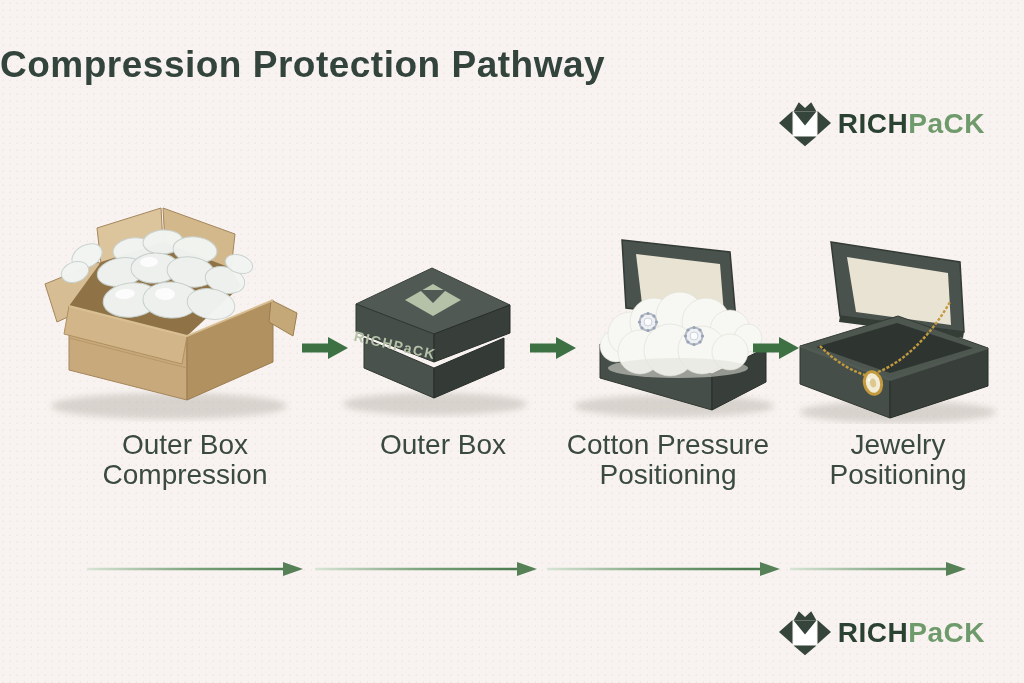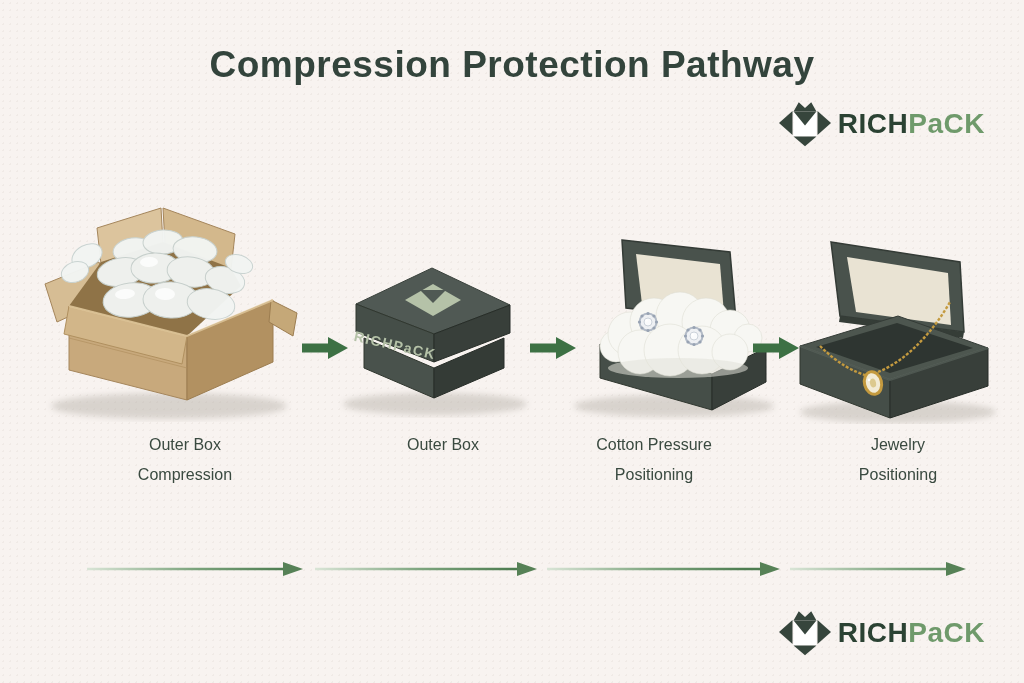--- a/index.html
+++ b/index.html
@@ -1,33 +1,33 @@
 <!DOCTYPE html>
 <html><head>
 <meta charset="utf-8">
 <style>
   html,body{margin:0;padding:0;background:#f8f3f0;}
   .canvas{position:relative;width:1024px;height:683px;background:#f8f3f0;
           font-family:"Liberation Sans",sans-serif;overflow:hidden;}
   .canvas::before{content:"";position:absolute;inset:0;pointer-events:none;
           background-image:radial-gradient(rgba(190,175,168,.14) 1px, transparent 1px);
           background-size:7px 7px;}
-  .title{position:absolute;top:44px;left:0;right:0;margin:0;text-align:center;
+  .title{position:absolute;top:44px;left:0;right:0;margin:0;text-align:left;
          font-size:37px;font-weight:600;letter-spacing:.5px;color:#33443c;}
   .logo{position:absolute;display:flex;align-items:center;gap:7px;}
   .logo-top{top:101px;right:39px;}
   .logo-bottom{top:610px;right:39px;}
   .brand-text{font-size:28px;font-weight:700;letter-spacing:.5px;line-height:1;}
   .brand-rich{color:#2b4233;}
   .brand-pack{color:#6f9a6b;text-align:right;}
   .stage-svg{position:absolute;}
   .step-arrow{position:absolute;}
   .flow-arrow{position:absolute;}
   .stage-label{position:absolute;top:430px;width:264px;text-align:center;
-               font-size:16px;line-height:30px;font-weight:500;color:#3a4a40;}
+               font-size:28px;line-height:30px;font-weight:500;color:#3a4a40;}
   .stage-label span{display:block;}
 </style>
 </head>
 <body>
 
 <div class="canvas">
 
   <svg width="0" height="0" style="position:absolute">
     <defs>
       <linearGradient id="flowGrad" gradientUnits="userSpaceOnUse" x1="0" y1="0" x2="200" y2="0">
@@ -192,21 +192,21 @@
     </g>
   </svg>
 
   <div class="stage-label" style="left:53px">
     <span>Outer Box</span>
     <span>Compression</span>
   </div>
   <div class="stage-label" style="left:311px">
     <span>Outer Box</span>
   </div>
-  <div class="stage-label" style="left:522px">
+  <div class="stage-label" style="left:536px">
     <span>Cotton Pressure</span>
     <span>Positioning</span>
   </div>
   <div class="stage-label" style="left:766px">
     <span>Jewelry</span>
     <span>Positioning</span>
   </div>
 
   <svg class="flow-arrow" style="left:85px;top:560px" width="218" height="18">
     <line x1="2" y1="9" x2="200" y2="9" stroke="url(#flowGrad)" stroke-width="2.4"></line>

